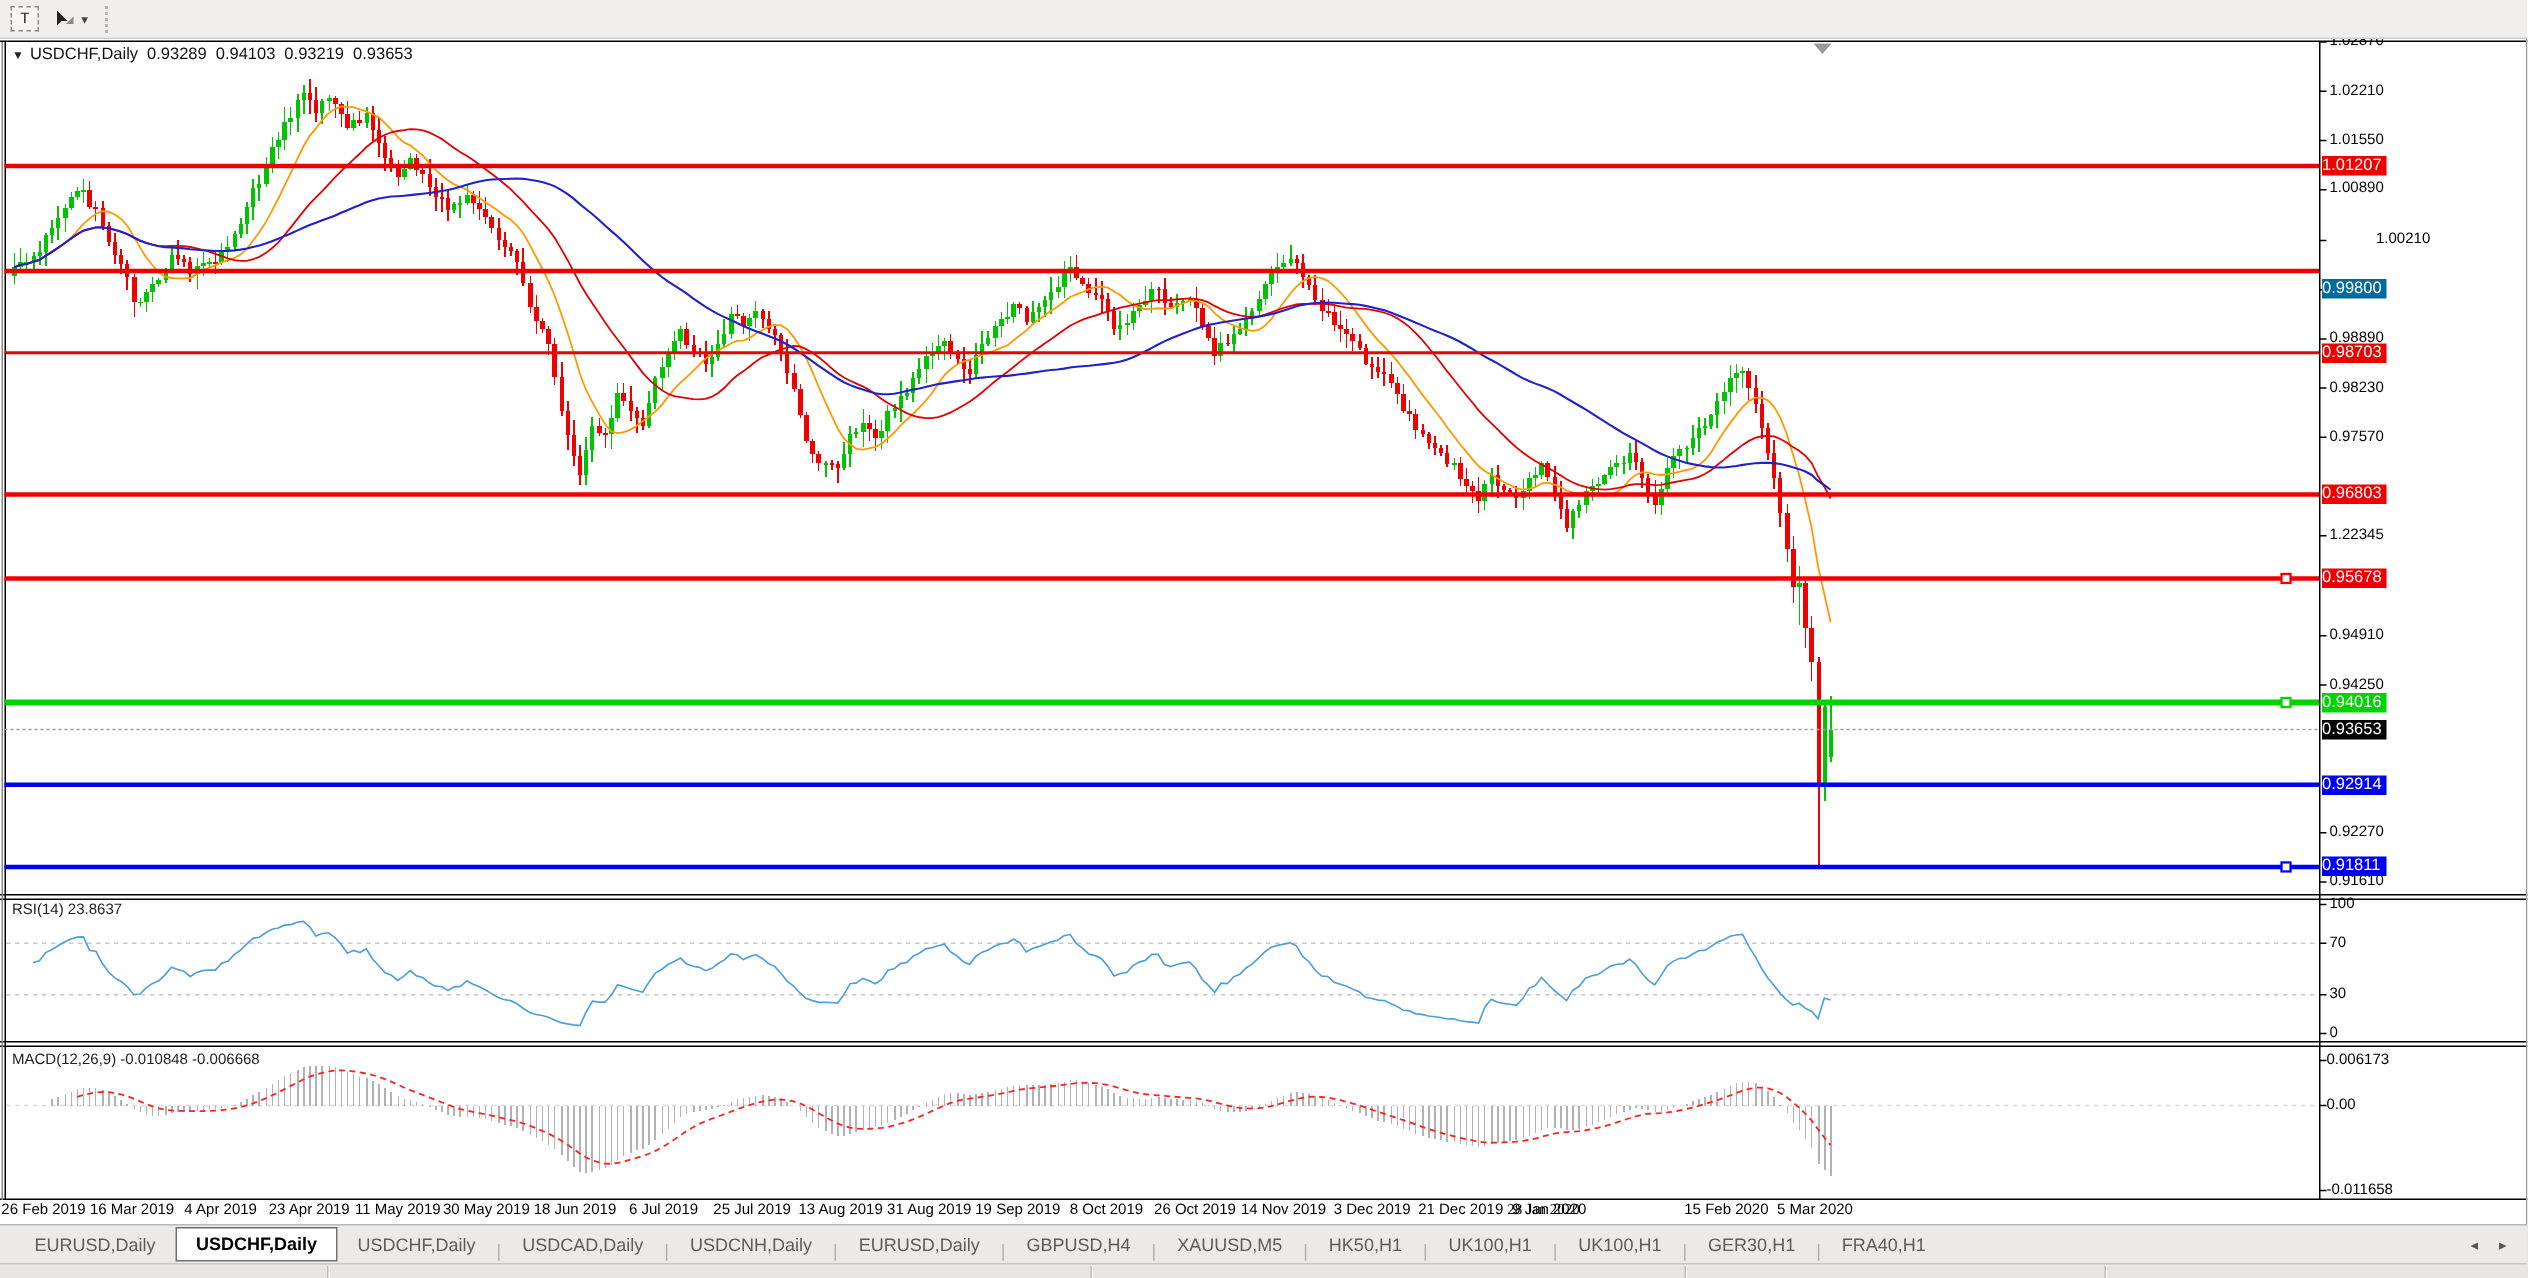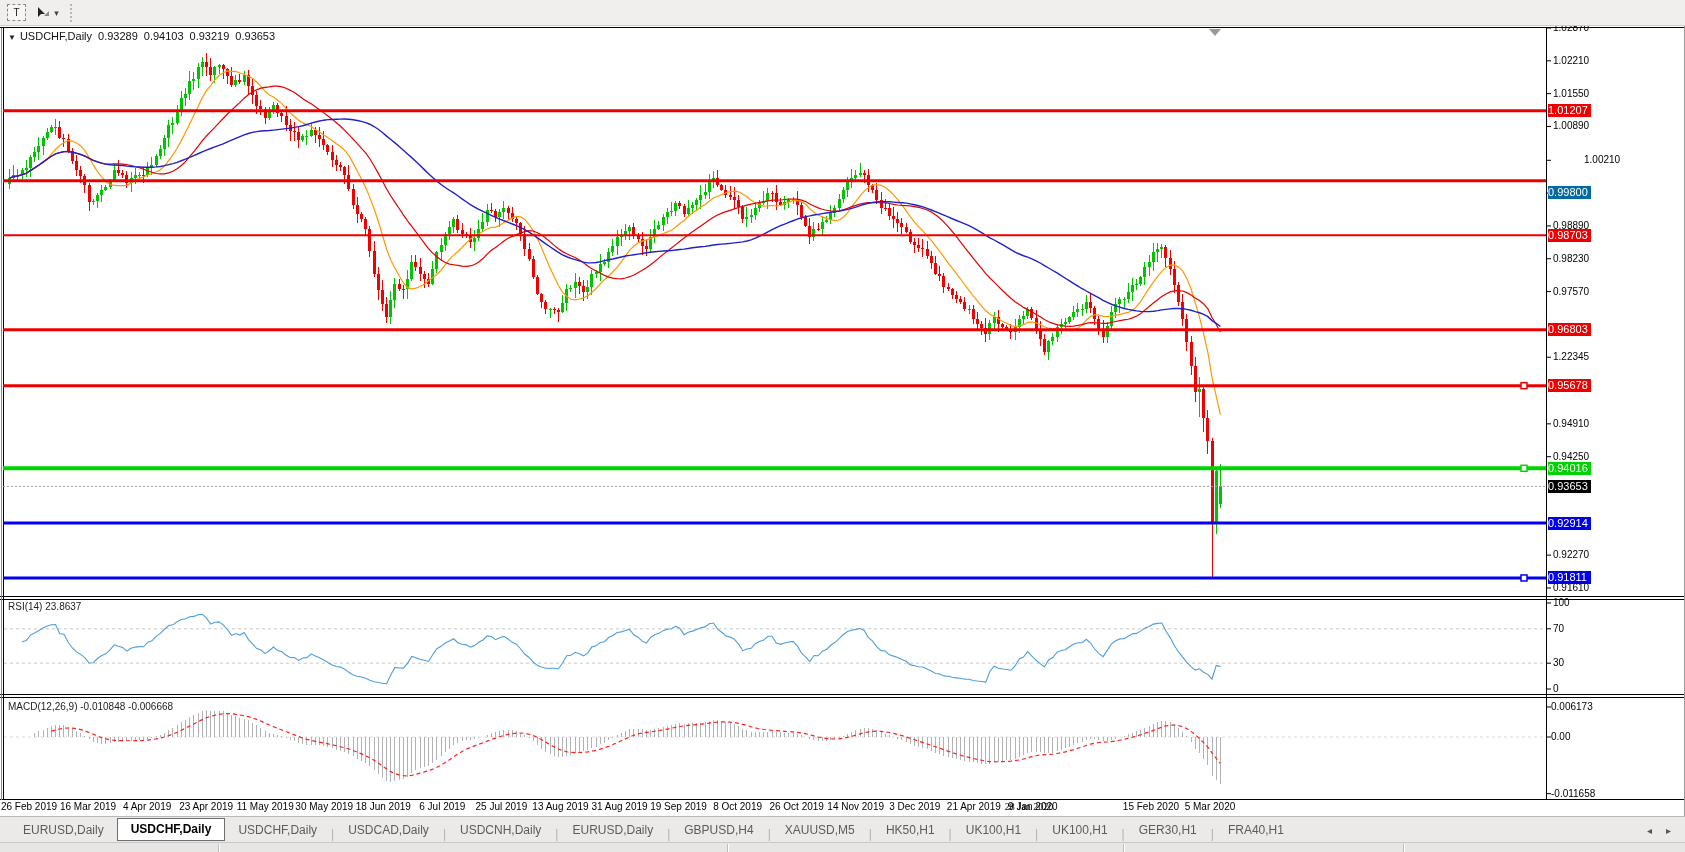--- a/index.html
+++ b/index.html
@@ -1030,21 +1030,21 @@
     <div class="lbl ctr" style="left: 383.3px; top: 801px;">18 Jun 2019</div>
     <div class="lbl ctr" style="left: 442.35px; top: 801px;">6 Jul 2019</div>
     <div class="lbl ctr" style="left: 501.4px; top: 801px;">25 Jul 2019</div>
     <div class="lbl ctr" style="left: 560.45px; top: 801px;">13 Aug 2019</div>
     <div class="lbl ctr" style="left: 619.5px; top: 801px;">31 Aug 2019</div>
     <div class="lbl ctr" style="left: 678.55px; top: 801px;">19 Sep 2019</div>
     <div class="lbl ctr" style="left: 737.6px; top: 801px;">8 Oct 2019</div>
     <div class="lbl ctr" style="left: 796.65px; top: 801px;">26 Oct 2019</div>
     <div class="lbl ctr" style="left: 855.7px; top: 801px;">14 Nov 2019</div>
     <div class="lbl ctr" style="left: 914.75px; top: 801px;">3 Dec 2019</div>
-    <div class="lbl ctr" style="left: 973.8px; top: 801px;">21 Apr 2019</div>
+    <div class="lbl ctr" style="left: 973.8px; top: 801px;">21 Dec 2019</div>
     <div class="lbl ctr" style="left: 1032.85px; top: 801px;">9 Jan 2020</div>
     <div class="lbl ctr" style="left: 1029px; top: 801px; font-family: Liberation Serif, serif;">28 Jan 2020</div>
     <div class="lbl ctr" style="left: 1150.95px; top: 801px;">15 Feb 2020</div>
     <div class="lbl ctr" style="left: 1210px; top: 801px;">5 Mar 2020</div>
   </div>
 
 <div class="tabbar">
   <div id="tabs" style="display:flex;align-items:flex-end">
       <div class="tab">EURUSD,Daily</div>
       <div class="tab active">USDCHF,Daily</div>

